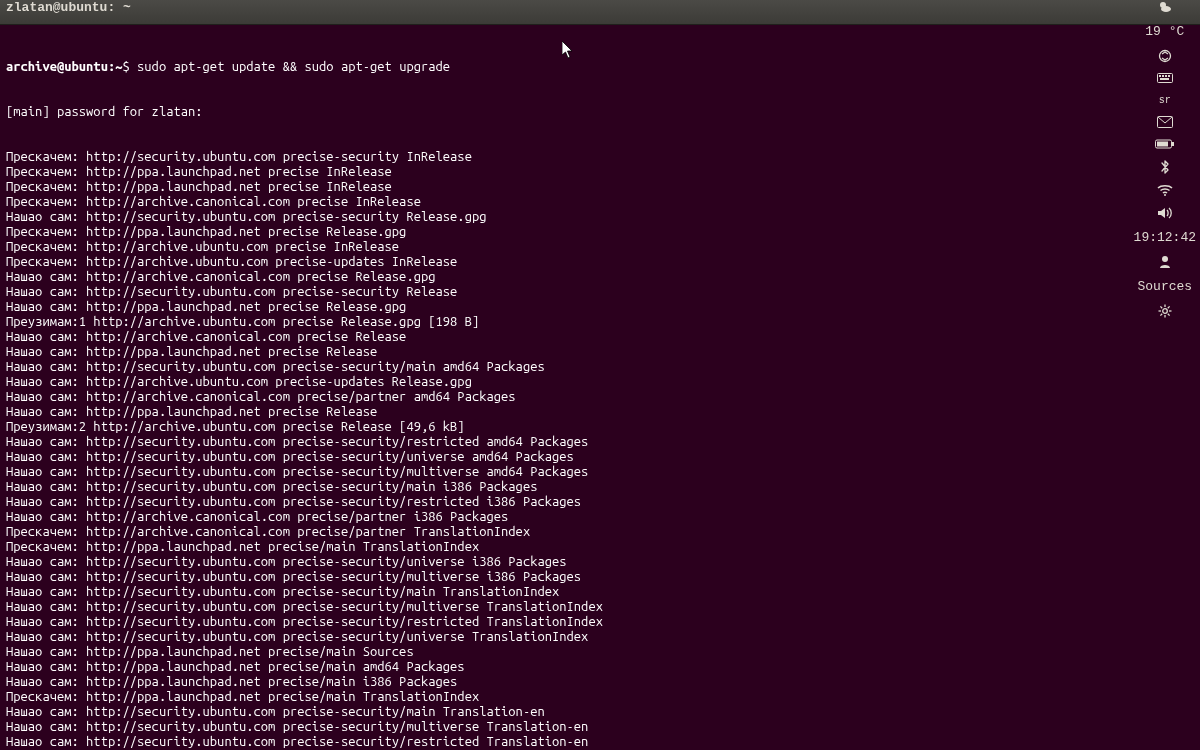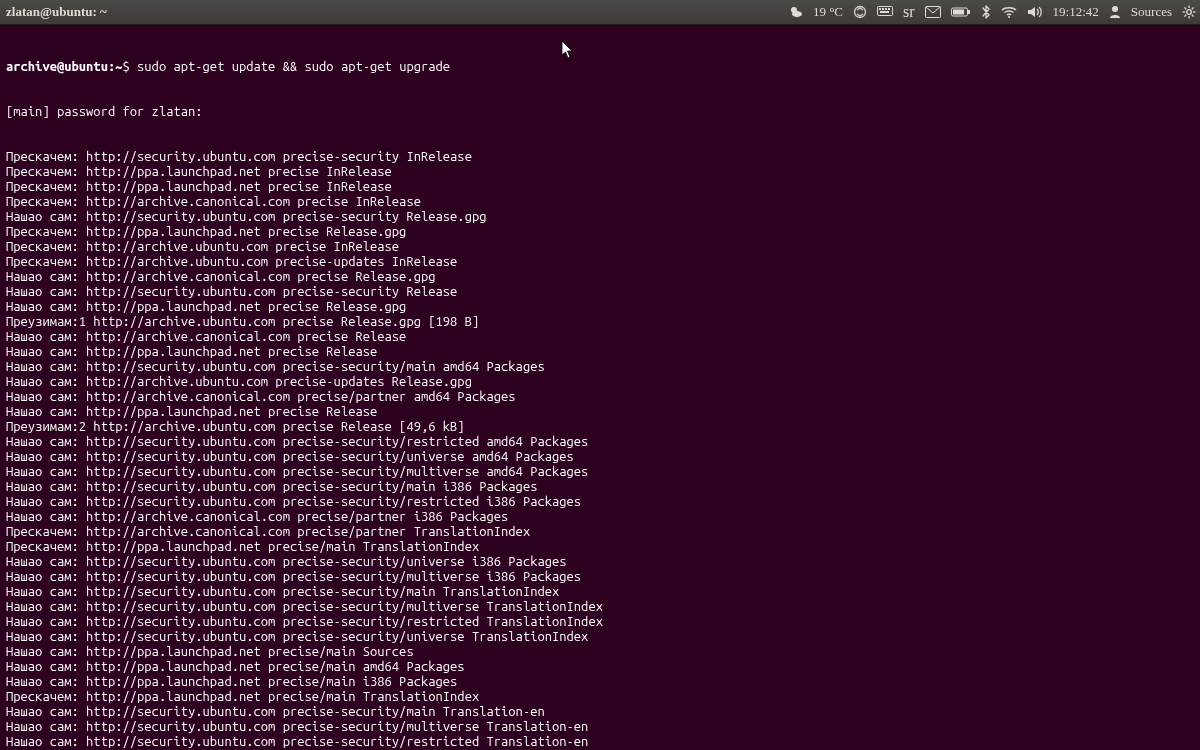--- a/index.html
+++ b/index.html
@@ -1,18 +1,18 @@
 <!DOCTYPE html>
 <html><head>
 <meta charset="utf-8">
 <style>
   html,body{margin:0;padding:0;width:1200px;height:750px;overflow:hidden;background:#2c001e;font-family:"Ubuntu Mono","DejaVu Sans Mono",monospace;}
-  .menubar{height:24px;background:linear-gradient(to bottom,#4b4a46 0%,#3c3b37 100%);color:#dfdbd2;display:flex;align-items:center;font-family:Liberation Serif, serif;font-size:13px;padding:0 6px;border-bottom:1px solid #201f1c;position:relative;}
+  .menubar{height:24px;background:linear-gradient(to bottom,#4b4a46 0%,#3c3b37 100%);color:#dfdbd2;display:flex;align-items:flex-start;font-family:Liberation Mono, monospace;font-size:13px;padding:0 6px;border-bottom:1px solid #201f1c;position:relative;}
   .menubar .title{font-weight:bold;}
-  .menubar .right{position:absolute;right:4px;top:0;height:24px;display:flex;align-items:center;gap:10px;}
+  .menubar .right{position:absolute;right:4px;top:0;height:24px;display:flex;align-items:center;gap:10px;flex-direction:column;}
   .menubar .right span{display:inline-flex;align-items:center;}
   .menubar .icon svg{display:block;}
   .term{padding:4px 6px;color:#ffffff;font-size:13px;line-height:15px;white-space:pre;}
   .prompt-user{color:#ffffff;font-weight:bold;}
   .prompt-colon{color:#ffffff;font-weight:bold;}
   .prompt-path{color:#ffffff;font-weight:bold;}
   .prompt-dollar{color:#ffffff;}
   .cmd{color:#ffffff;}
   .line{display:block;}
   .cursor{position:absolute;width:11px;height:16px;pointer-events:none;}
@@ -40,21 +40,21 @@
     <span class="icon">
       <svg width="16" height="12" viewBox="0 0 16 12">
           <rect x="0.5" y="0.5" width="15" height="9" rx="1" fill="none" stroke="#dfdbd2"></rect>
           <rect x="2" y="2" width="2" height="2" fill="#dfdbd2"></rect>
           <rect x="5" y="2" width="2" height="2" fill="#dfdbd2"></rect>
           <rect x="8" y="2" width="2" height="2" fill="#dfdbd2"></rect>
           <rect x="11" y="2" width="2" height="2" fill="#dfdbd2"></rect>
           <rect x="3" y="5" width="9" height="2" fill="#dfdbd2"></rect>
         </svg>
     </span>
-    <span style="font-size:16px;">sr</span>
+    <span style="font-size:10px;">sr</span>
     <span class="icon">
       <svg width="16" height="12" viewBox="0 0 16 12">
           <rect x="0.5" y="0.5" width="15" height="11" rx="1" fill="none" stroke="#dfdbd2"></rect>
           <path d="M1 1 L8 7 L15 1" fill="none" stroke="#dfdbd2"></path>
         </svg>
     </span>
     <span class="icon">
       <svg width="20" height="12" viewBox="0 0 20 12">
           <rect x="0.5" y="2" width="16" height="8" rx="1.5" fill="none" stroke="#dfdbd2"></rect>
           <rect x="17" y="4" width="2" height="4" fill="#dfdbd2"></rect>

